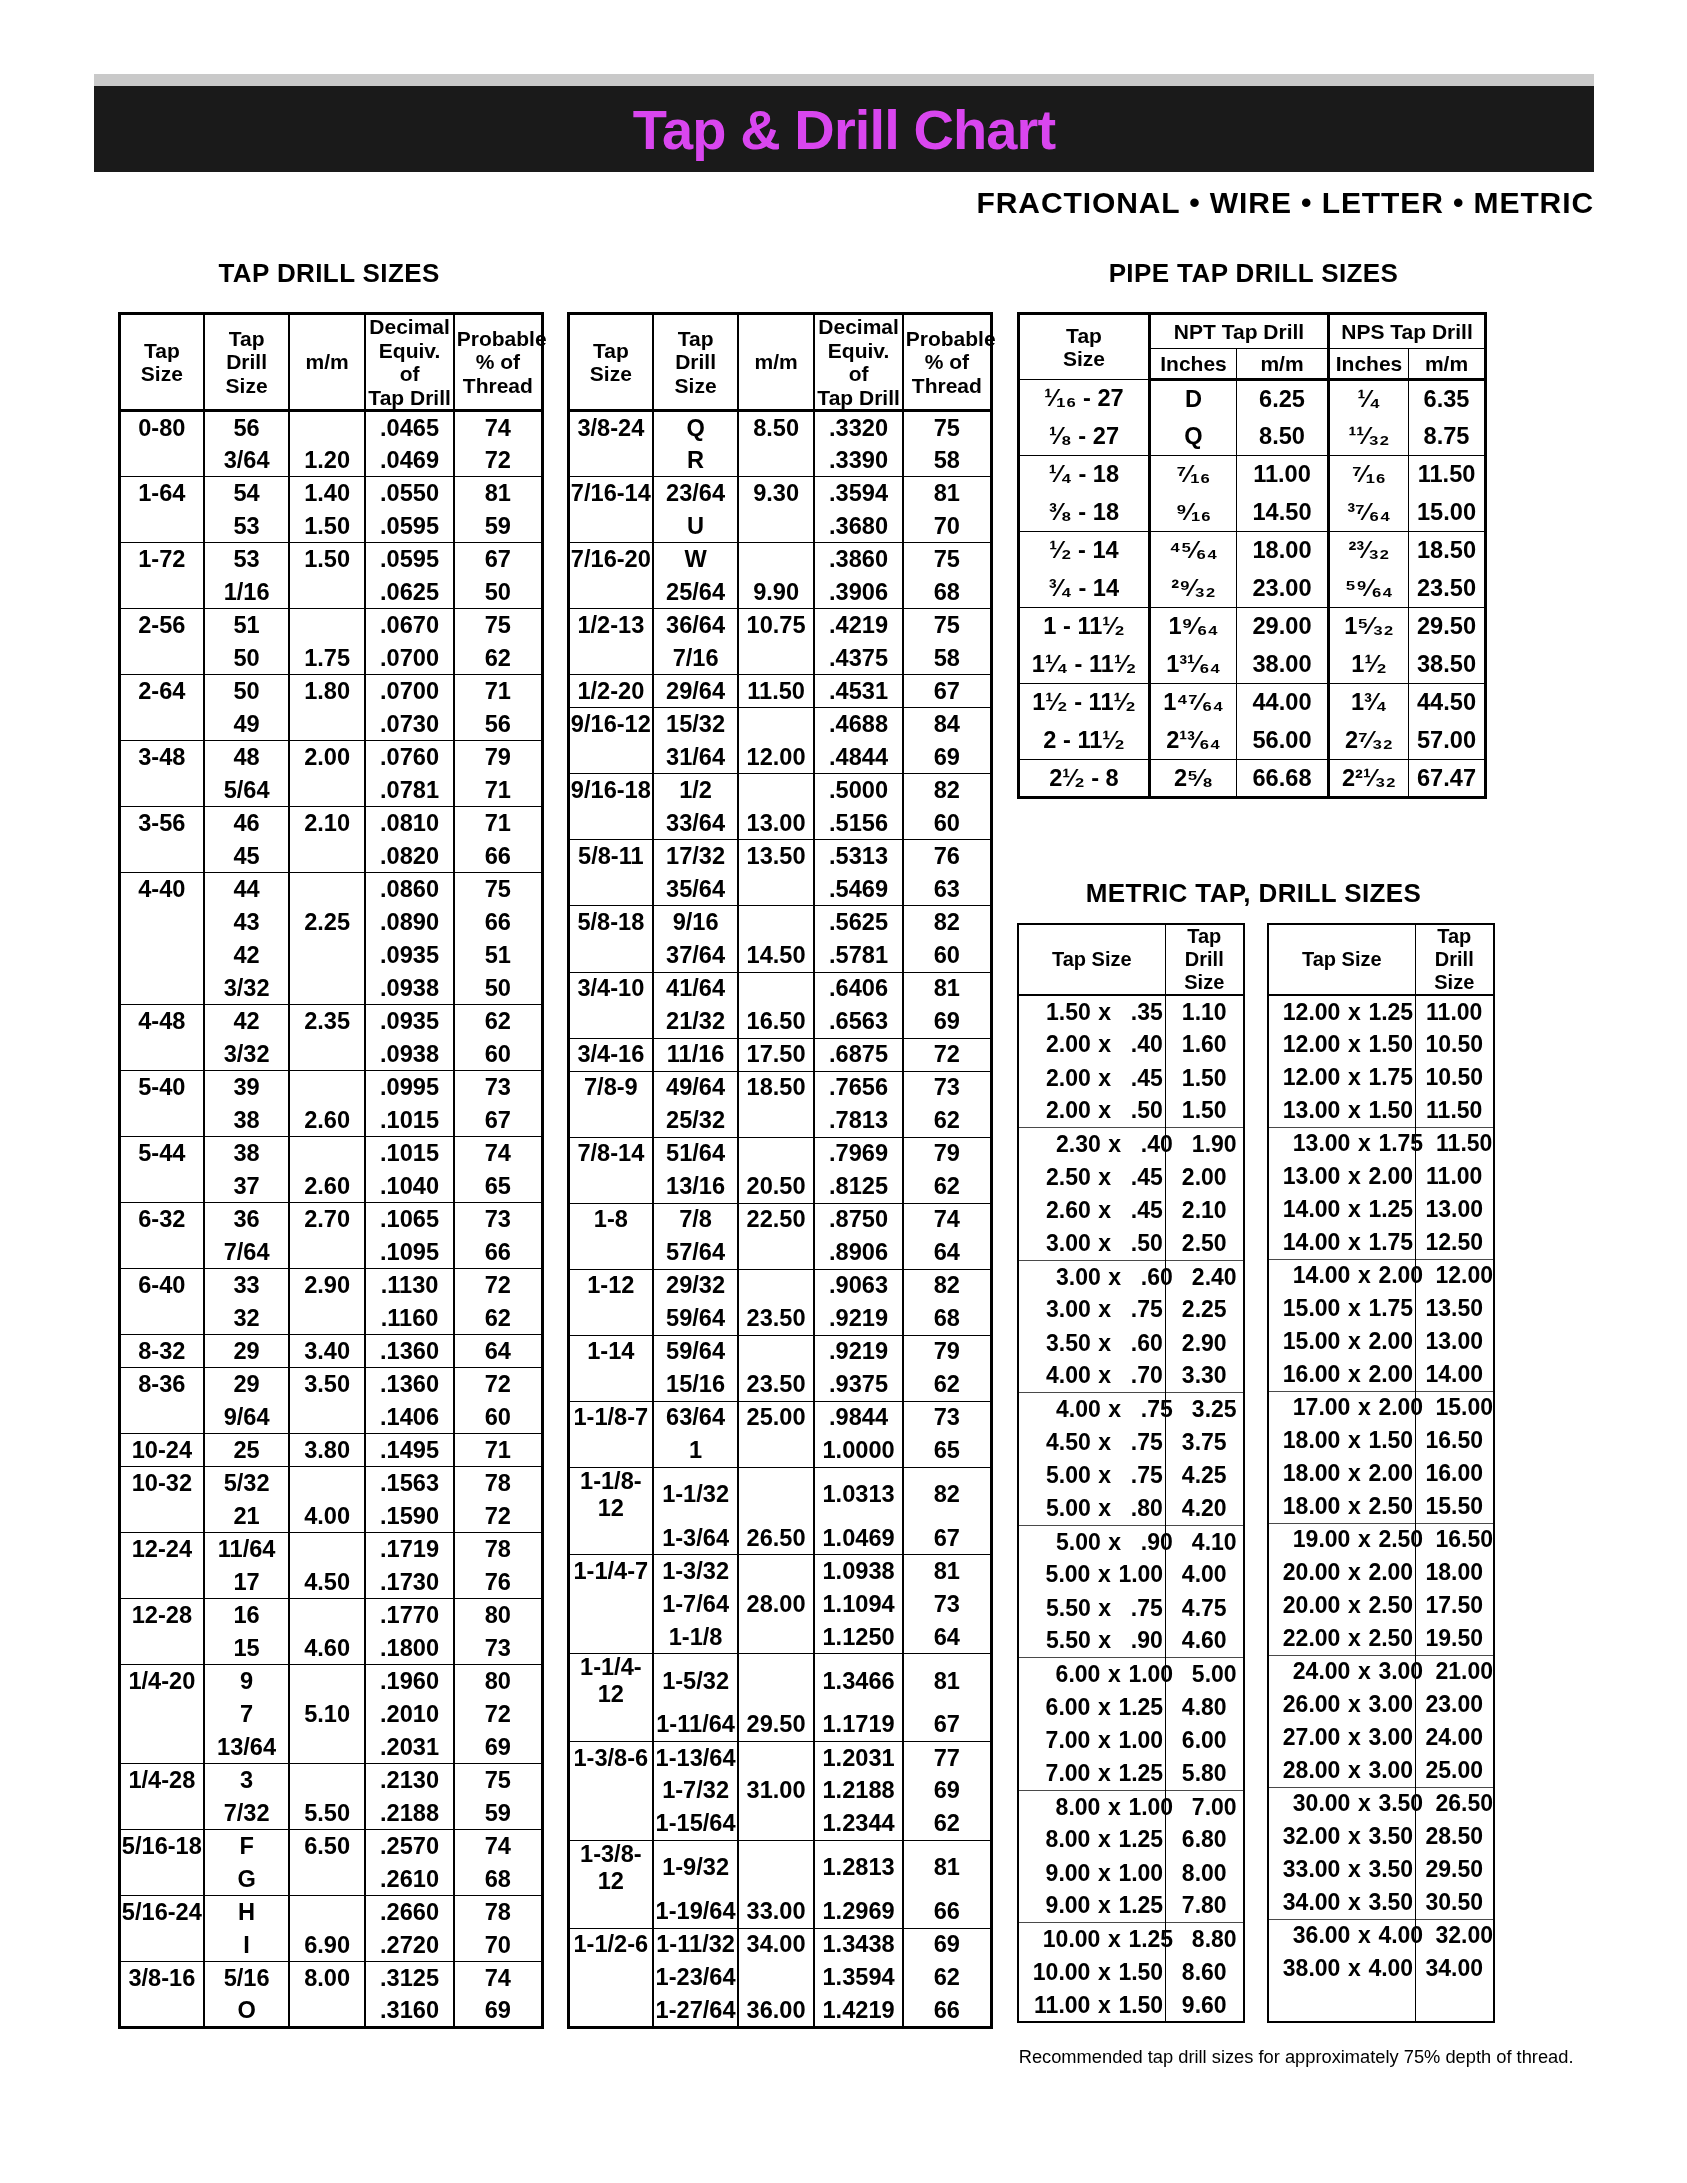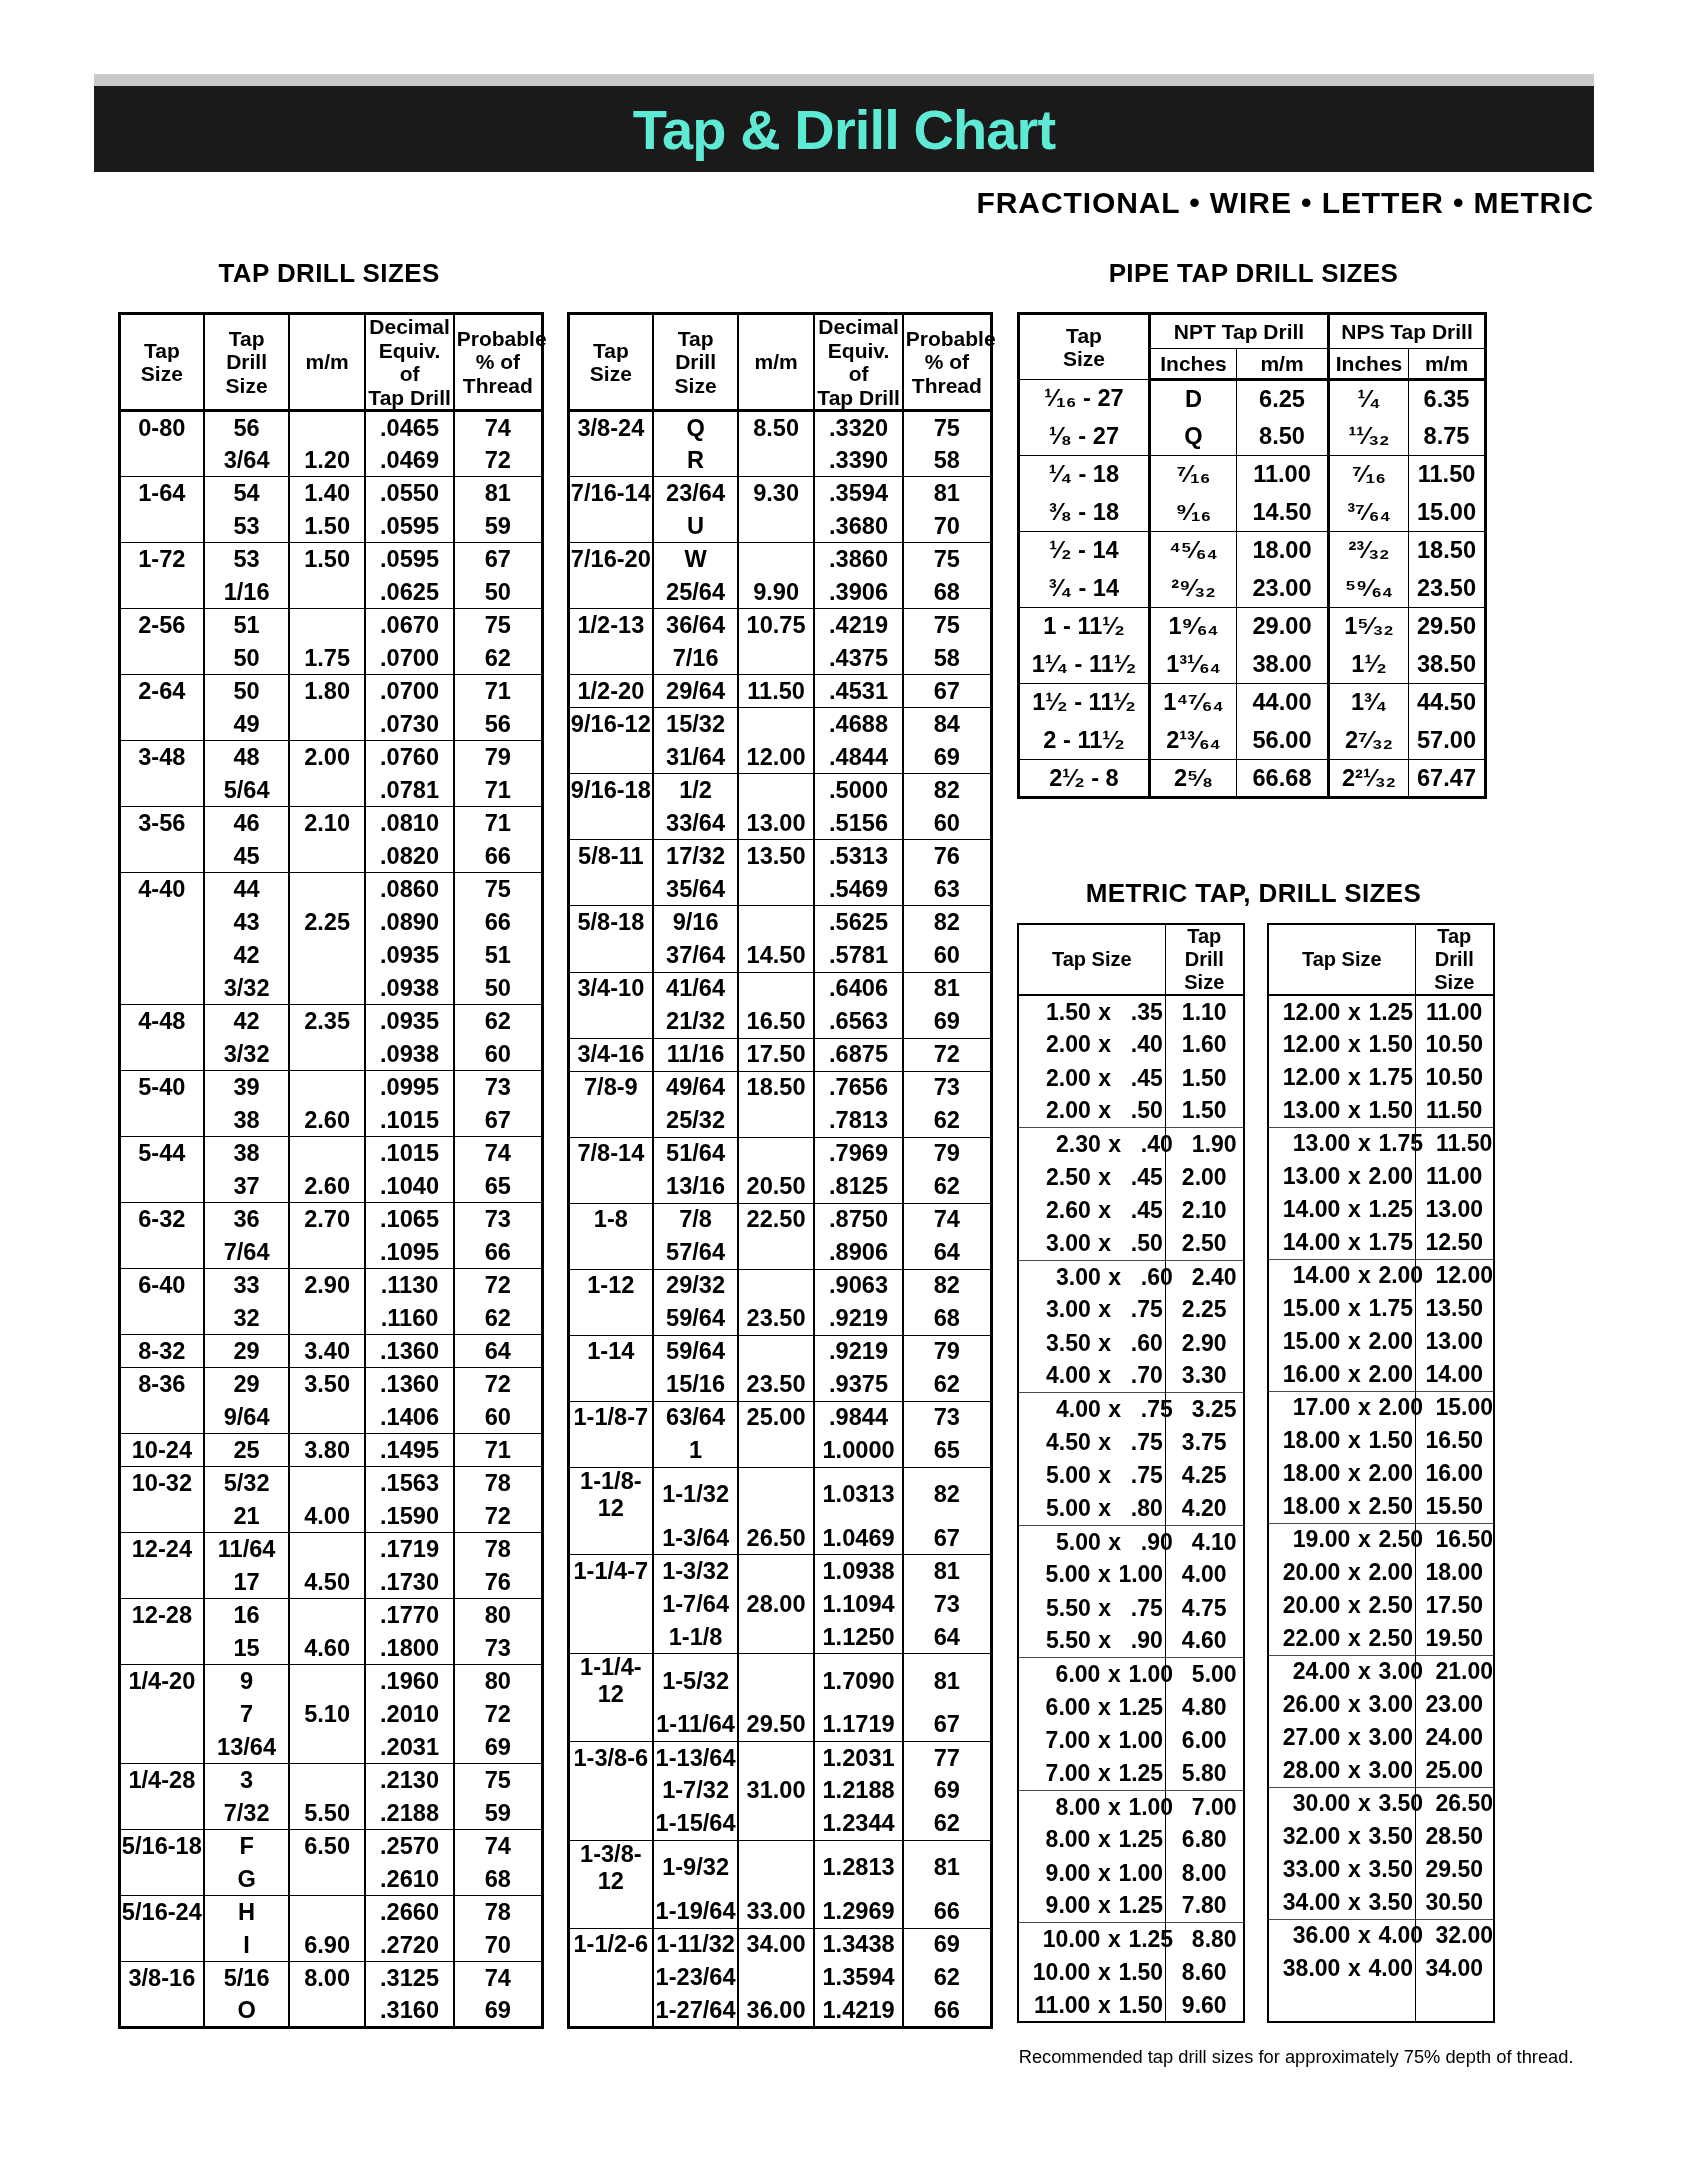--- a/index.html
+++ b/index.html
@@ -10,21 +10,21 @@
     color:#000;
   }
   .wrap { padding:74px 93px 0 94px; }
 
   .gray-bar { height:12.2px; background:#c9c9c9; }
   .banner {
     height:86px; background:#1a1a1a;
     display:flex; align-items:center; justify-content:center;
   }
   .banner-title {
-    color:#5eead4; font-size:56px; font-weight:700; letter-spacing:-0.9px;
+    color:#d946ef; font-size:56px; font-weight:700; letter-spacing:-0.9px;
     margin:9px;
   }
   .subtitle {
     margin:14px 0 0 0; text-align:right;
     font-size:30px; font-weight:700; letter-spacing:0.9px;
   }
 
   .main { display:flex; align-items:flex-start; margin-top:38px; }
   .region-tap { width:892px; }
   .region-right { width:473px; margin-left:31px; }
@@ -774,21 +774,21 @@
                 <td></td>
                 <td>1-1/8</td>
                 <td></td>
                 <td>1.1250</td>
                 <td>64</td>
               </tr>
               <tr class="group-first">
                 <td>1-1/4-12</td>
                 <td>1-5/32</td>
                 <td></td>
-                <td>1.7090</td>
+                <td>1.3466</td>
                 <td>81</td>
               </tr>
               <tr>
                 <td></td>
                 <td>1-11/64</td>
                 <td>29.50</td>
                 <td>1.1719</td>
                 <td>67</td>
               </tr>
               <tr class="group-first">

